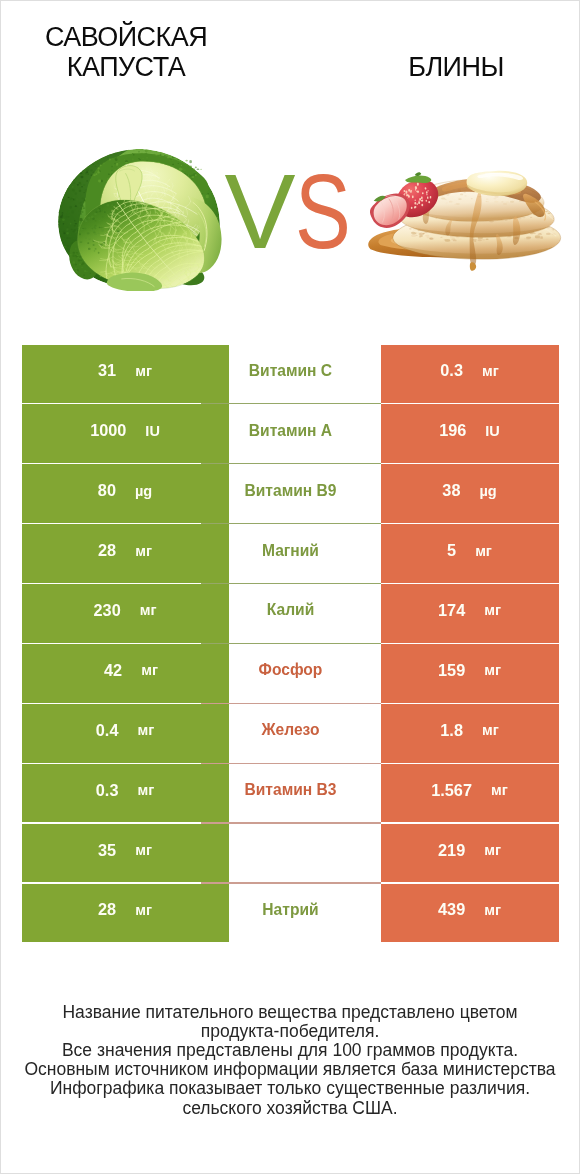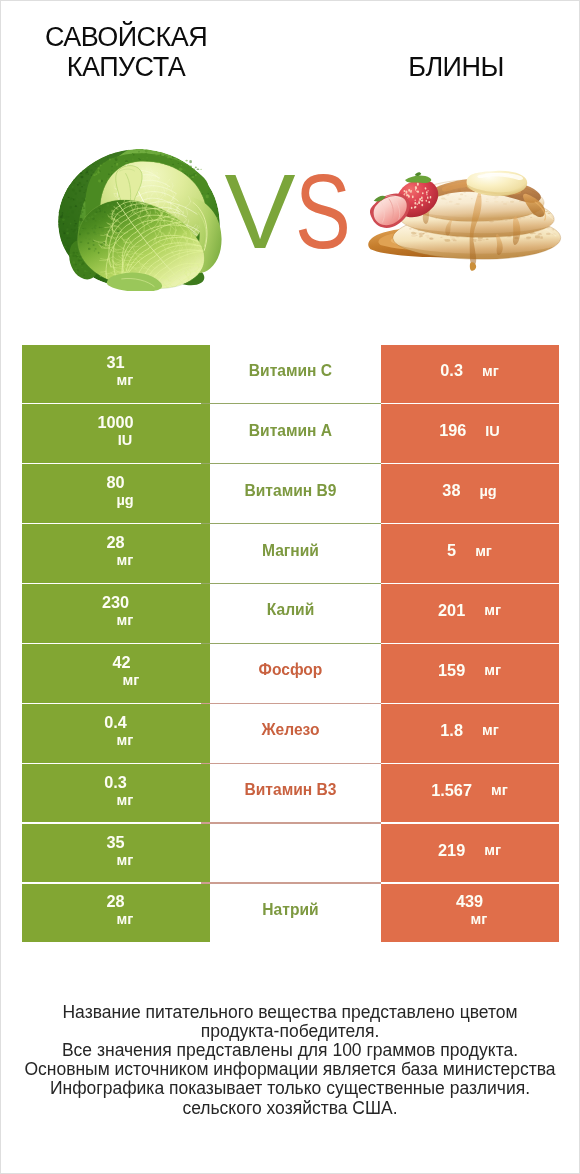--- a/index.html
+++ b/index.html
@@ -13,21 +13,21 @@
 .img-cab{position:absolute;left:49.8px;top:144.9px;width:175.9px;height:145.6px;}
 .img-pan{position:absolute;left:363.4px;top:164.9px;width:216.1px;height:105.1px;}
 #vs{position:absolute;left:223.5px;top:175px;height:72px;line-height:72px;white-space:nowrap;}
 #vs span{display:inline-block;font-size:106.5px;line-height:72px;vertical-align:top;}
 #vs .v{color:#7ba53a;width:67.5px;}
 #vs .s{color:#e06e4a;width:48px;transform:scaleX(.785);transform-origin:left top;margin-left:3px;}
 #tbl{position:absolute;left:20.5px;top:343.5px;width:537px;height:599px;}
 .row{position:absolute;left:0;width:537px;}
 .cell{position:absolute;top:0;display:flex;align-items:center;justify-content:center;
   box-sizing:border-box;font-size:16.3px;font-weight:700;padding-bottom:6px;}
-.cL{left:0;width:188px;color:#fdfdf4;flex-direction:column;}
+.cL{left:0;width:207px;color:#fdfdf4;}
 .cM{left:179px;width:180px;font-size:15.6px;}
 .cR{left:359px;width:178px;color:#fdfdf4;}
 .unit{font-size:14.5px;font-weight:700;margin-left:19px;}
 .sep{position:absolute;height:1.2px;left:179px;width:180px;}
 #note{position:absolute;left:10px;top:1002.3px;width:558px;text-align:center;
   font-size:17.5px;line-height:19.05px;color:#262626;}
 </style>
 </head>
 <body>
 
@@ -331,21 +331,21 @@
     </div>
     <div class="row" style="top:239.60px;height:59.90px">
       <div class="cell cL" style="height: 58.7px; background-color: rgb(130, 166, 51);">
           <span>230</span>
           <span class="unit">мг</span>
         </div>
       <div class="cell cM" style="height: 58.7px; color: rgb(125, 153, 64);">
           <span>Калий</span>
         </div>
       <div class="cell cR" style="height: 58.7px; background-color: rgb(224, 110, 74);">
-          <span>201</span>
+          <span>174</span>
           <span class="unit">мг</span>
         </div>
       <div class="sep" style="top: 58.7px; background-color: rgb(150, 168, 104);"></div>
     </div>
     <div class="row" style="top:299.50px;height:59.90px">
       <div class="cell cL" style="height: 58.7px; background-color: rgb(130, 166, 51); padding-left: 12px;">
           <span>42</span>
           <span class="unit">мг</span>
         </div>
       <div class="cell cM" style="height: 58.7px; color: rgb(201, 97, 63);">
@@ -397,21 +397,21 @@
       <div class="sep" style="top: 58.7px; background-color: rgb(204, 158, 146);"></div>
     </div>
     <div class="row" style="top:539.10px;height:59.90px">
       <div class="cell cL" style="height: 58.7px; background-color: rgb(130, 166, 51);">
           <span>28</span>
           <span class="unit">мг</span>
         </div>
       <div class="cell cM" style="height: 58.7px; color: rgb(125, 153, 64);">
           <span>Натрий</span>
         </div>
-      <div class="cell cR" style="height: 58.7px; background-color: rgb(224, 110, 74); flex-direction: column;">
+      <div class="cell cR" style="height: 58.7px; background-color: rgb(224, 110, 74);">
           <span>439</span>
           <span class="unit">мг</span>
         </div>
     </div>
   </div>
 
   <div id="note">
     <div>Название питательного вещества представлено цветом</div>
     <div>продукта-победителя.</div>
     <div>Все значения представлены для 100 граммов продукта.</div>

